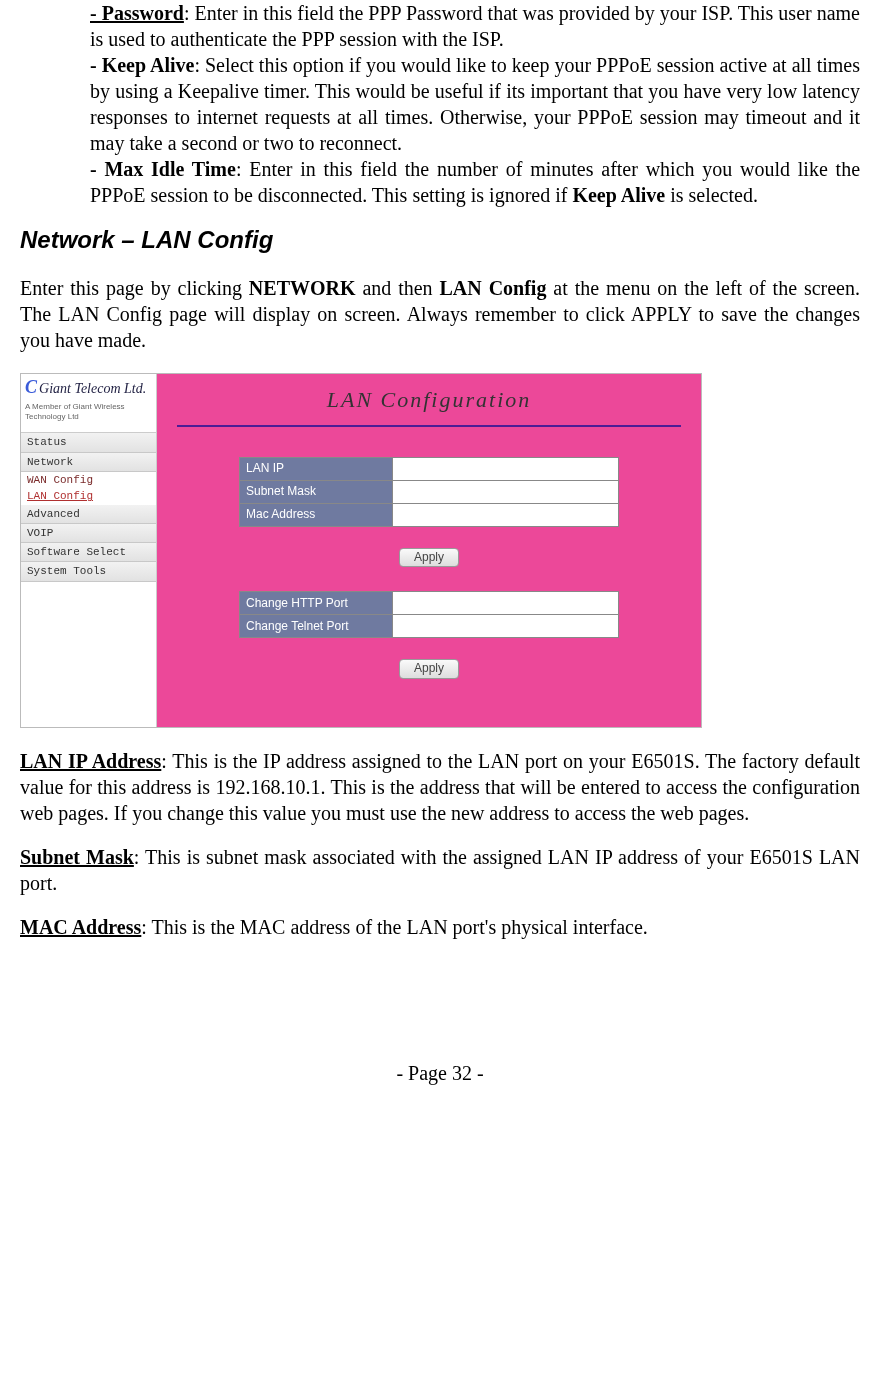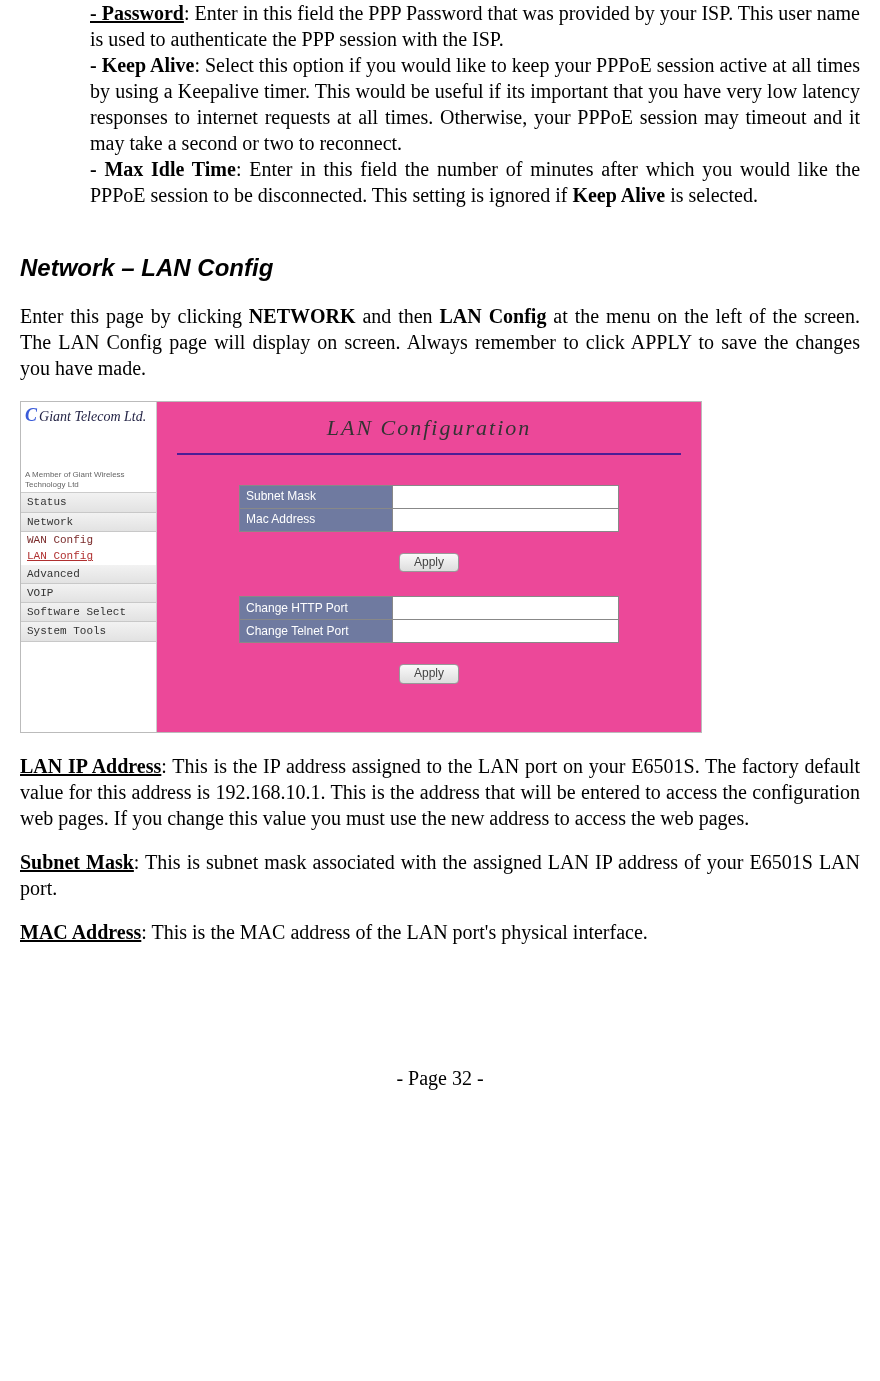--- a/index.html
+++ b/index.html
@@ -18,21 +18,21 @@
   .justify {
     text-align: justify;
   }
   .bold { font-weight: bold; }
   .under { text-decoration: underline; }
   .section-head {
     font-family: Arial, Helvetica, sans-serif;
     font-weight: bold;
     font-style: italic;
     font-size: 24px;
-    margin-top: 44px;
+    margin-top: 16px;
     margin-bottom: 20px;
   }
   .intro { margin-top: 18px; }
   .para { margin-top: 18px; }
 
   
   .mock {
     margin: 20px 0 20px 0;
     width: 680px;
     border: 1px solid #bbb;
@@ -56,23 +56,22 @@
   .brand-c {
     color: #3a5bd9;
     font-style: italic;
     font-size: 18px;
     font-weight: bold;
     margin-right: 2px;
   }
   .brand-sub {
     font-size: 8px;
     color: #666;
-    padding: 0 4px 2px 4px;
+    padding: 0 4px 10px 4px;
     border-bottom: 1px solid #ccc;
-    margin-top: 40px;
   }
   .nav-item {
     background: linear-gradient(#f2f2f2,#e2e2e2);
     border-bottom: 1px solid #c8c8c8;
     padding: 2px 6px;
     color: #333;
     font-family: "Courier New", monospace;
     font-size: 11px;
   }
   .nav-sub {
@@ -164,20 +163,24 @@
       <div class="nav-sub active">LAN Config</div>
       <div class="nav-item">Advanced</div>
       <div class="nav-item">VOIP</div>
       <div class="nav-item">Software Select</div>
       <div class="nav-item">System Tools</div>
     </div>
     <div class="mock-main">
       <div class="mock-title">LAN Configuration</div>
       <table class="cfg">
         <tbody>
+            <tr>
+          <td class="lab">LAN IP</td>
+          <td class="val"></td>
+        </tr>
         <tr>
           <td class="lab">Subnet Mask</td>
           <td class="val"></td>
         </tr>
         <tr>
           <td class="lab">Mac Address</td>
           <td class="val"></td>
         </tr>
       </tbody>
         </table>

